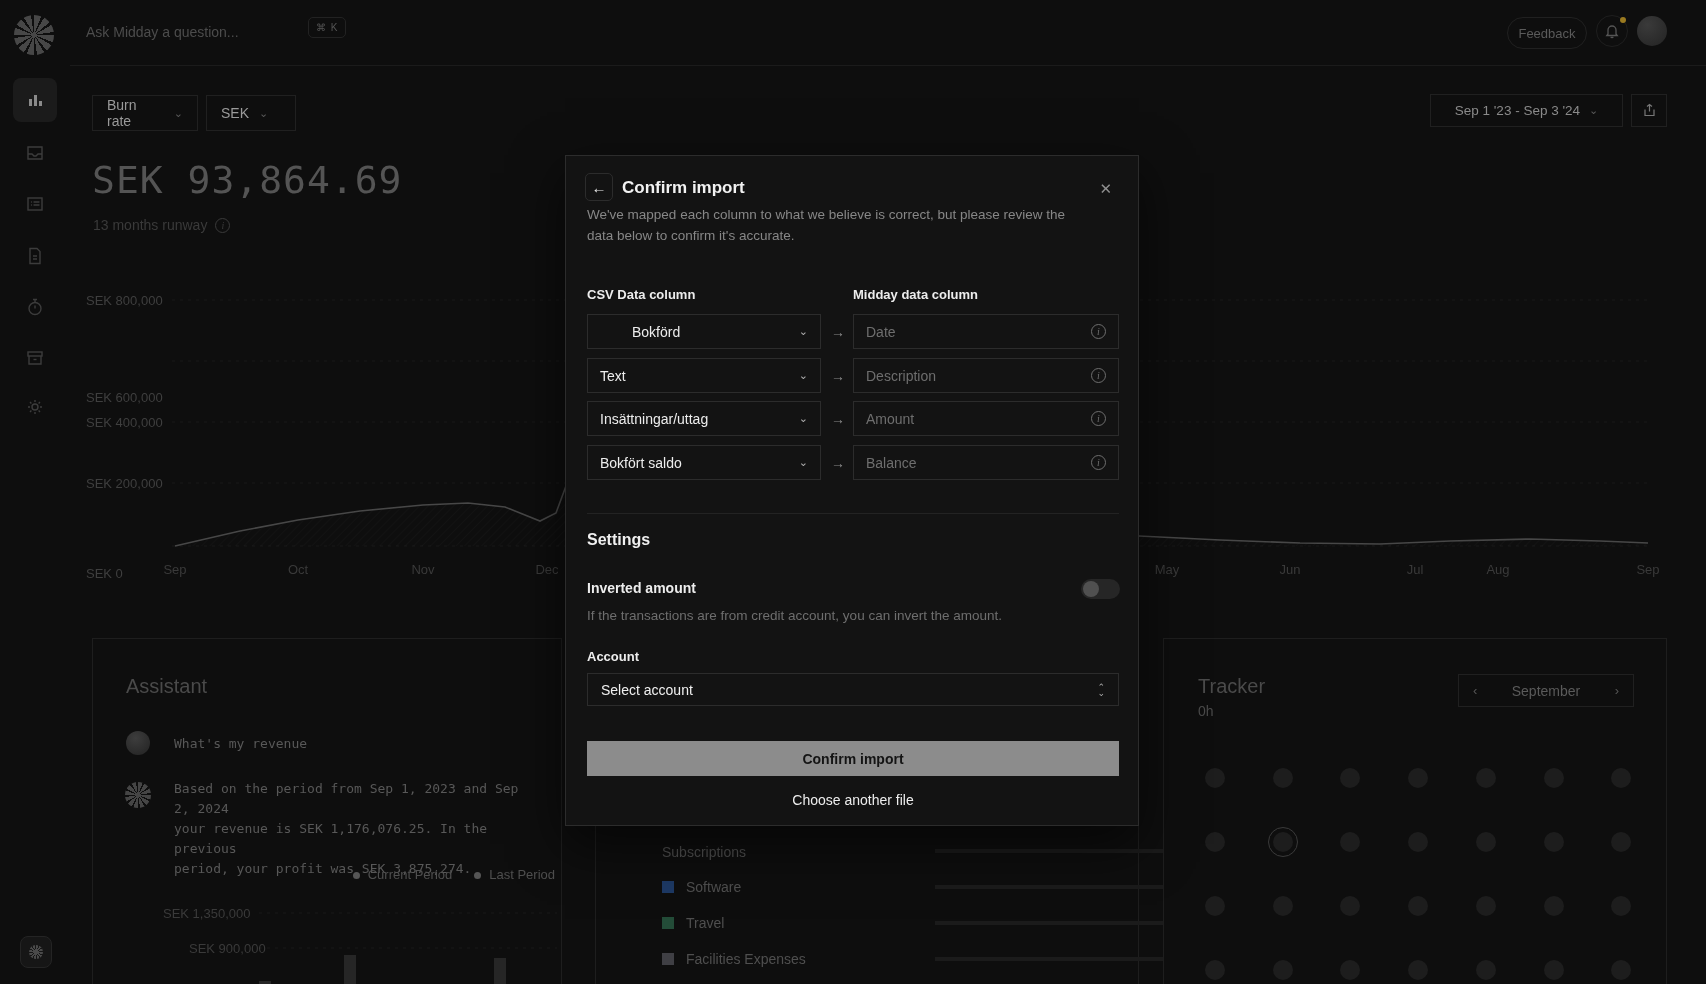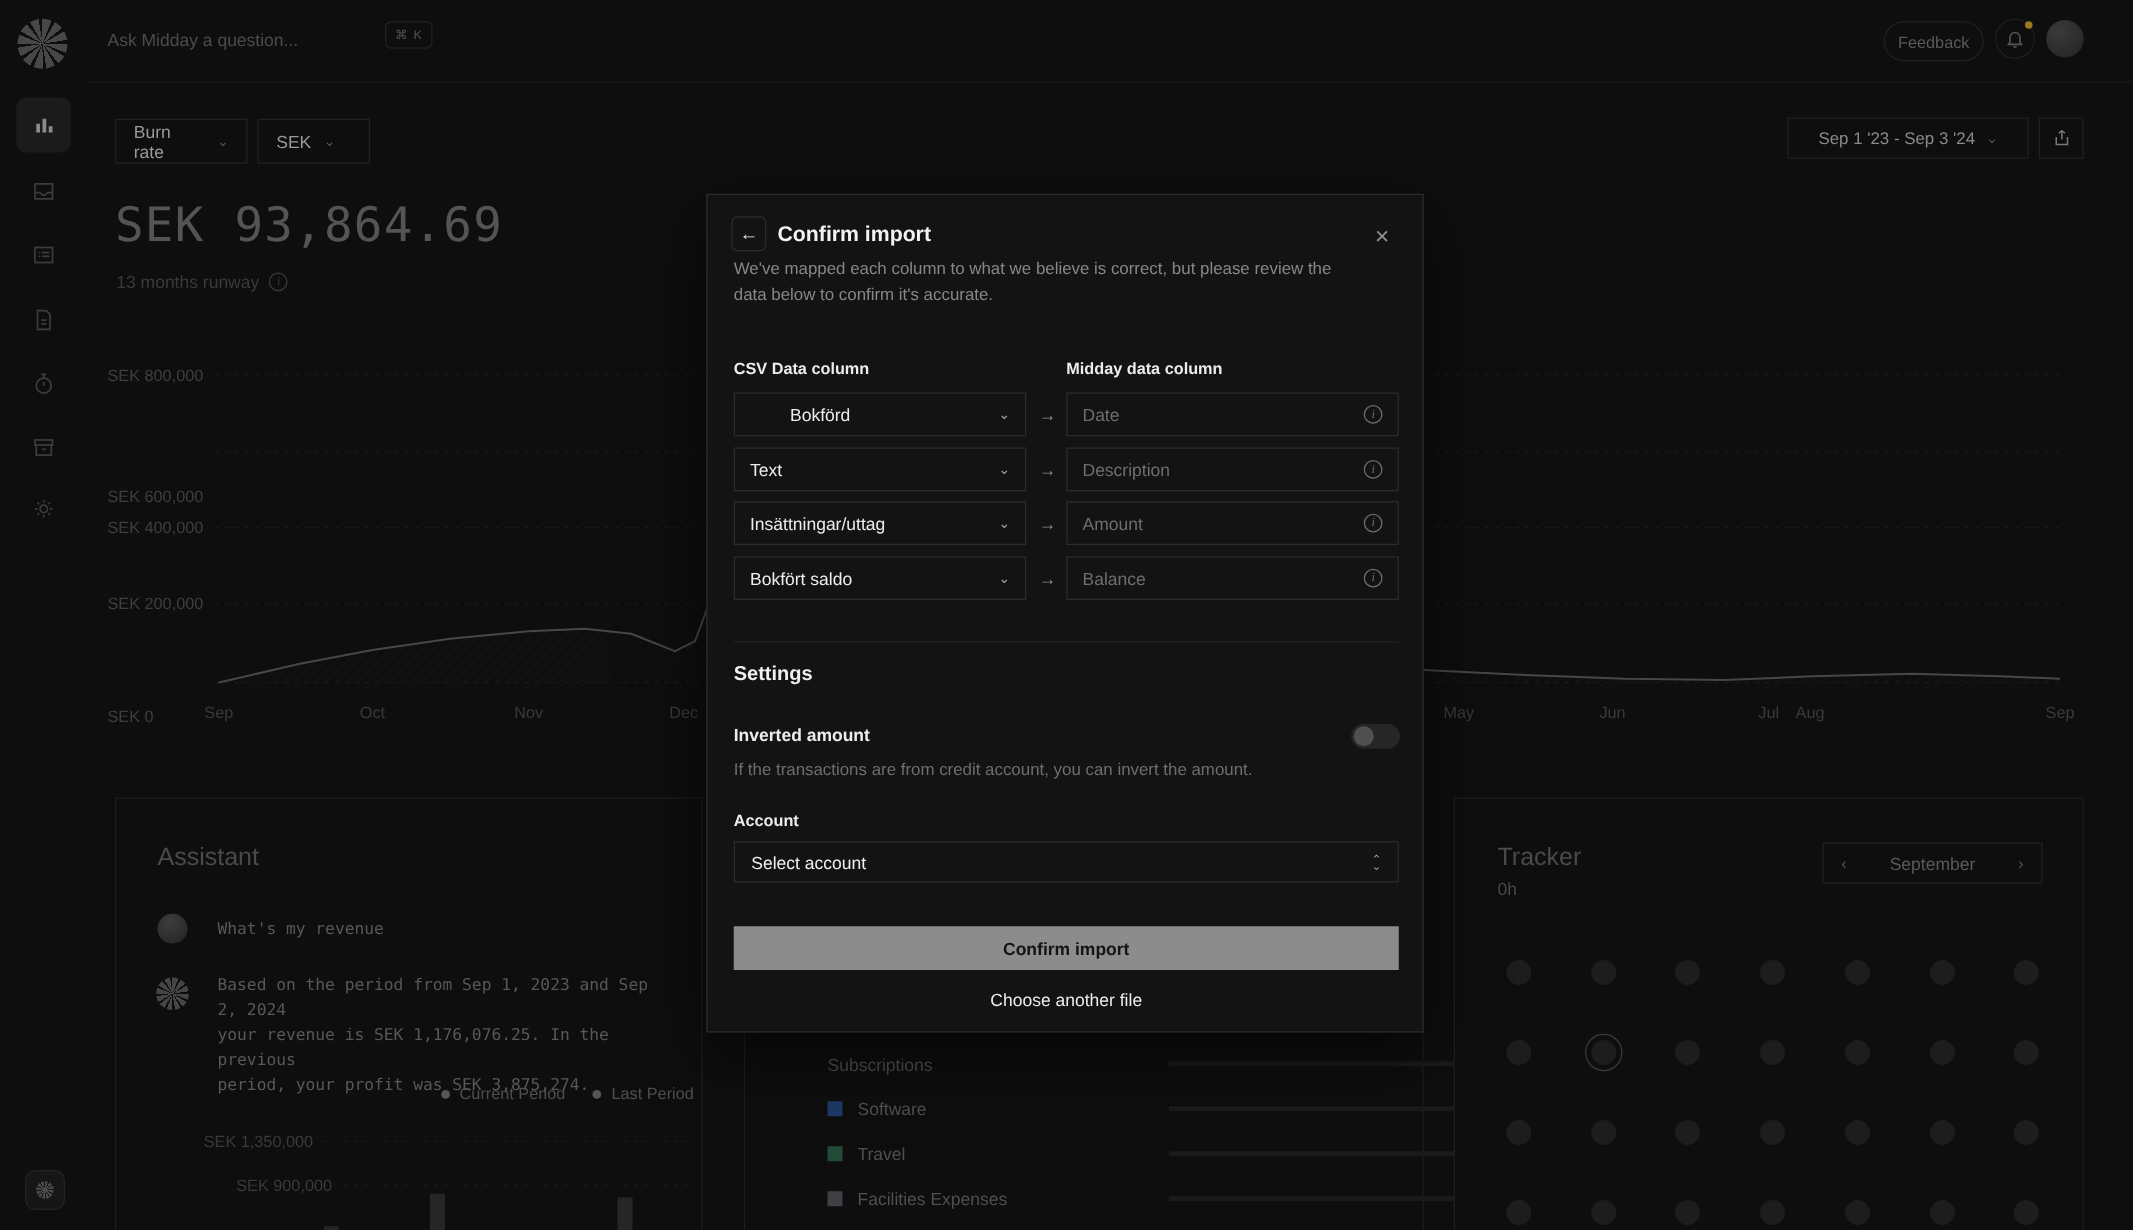--- a/index.html
+++ b/index.html
@@ -253,21 +253,21 @@
     <div class="xtick" style="left: 298px;">Oct</div>
     <div class="xtick" style="left: 423px;">Nov</div>
     <div class="xtick" style="left: 547px;">Dec</div>
     <div class="xtick" style="left: 671px;">Jan</div>
     <div class="xtick" style="left: 795px;">Feb</div>
     <div class="xtick" style="left: 919px;">Mar</div>
     <div class="xtick" style="left: 1043px;">Apr</div>
     <div class="xtick" style="left: 1167px;">May</div>
     <div class="xtick" style="left: 1290px;">Jun</div>
     <div class="xtick" style="left: 1415px;">Jul</div>
-    <div class="xtick" style="left: 1448px;">Aug</div>
+    <div class="xtick" style="left: 1498px;">Aug</div>
     <div class="xtick" style="left: 1648px;">Sep</div>
   </div>
 
 <div class="panel" style="left:92px; width:470px;">
   <div class="panel-title">Assistant</div>
 
   <div class="chat-avatar" style="left:33px; top:92px;"></div>
   <div class="mono-msg" style="left:81px; top:95px;">What's my revenue</div>
 
   <div class="chat-logo" style="left:32px; top:143px;"></div>

